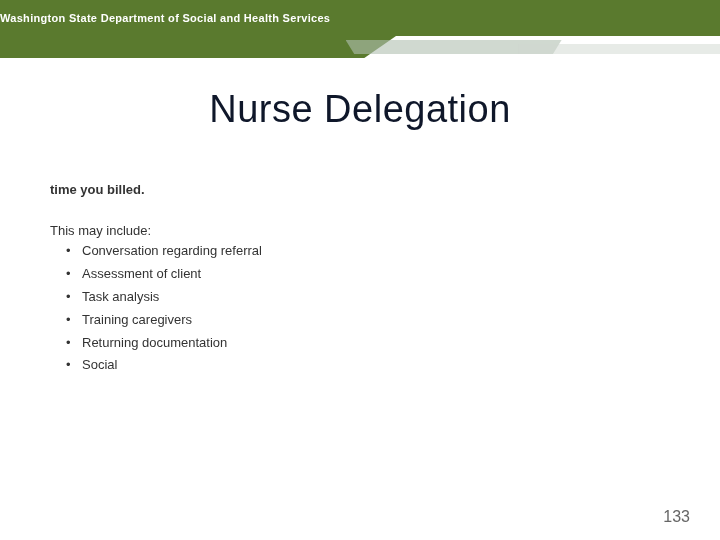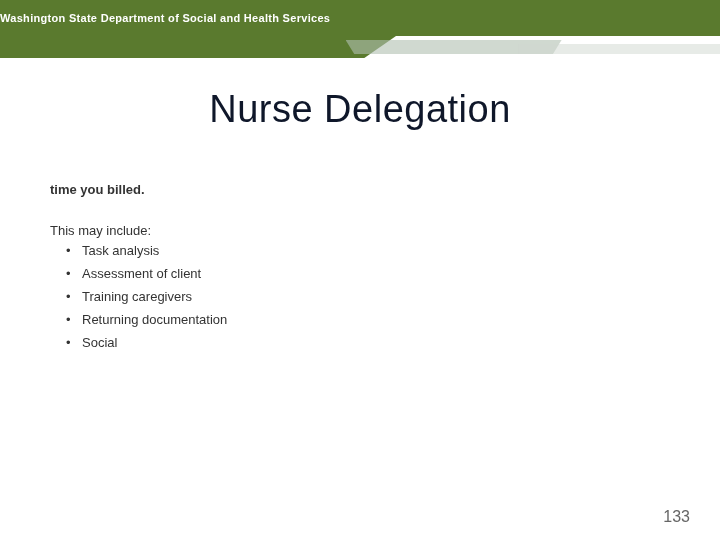--- a/index.html
+++ b/index.html
@@ -180,22 +180,23 @@
   </div>
 
   <p class="intro-paragraph">
     <br>
     <span class="bold-text">time you billed.</span>
   </p>
 
   <div class="list-section">
     <p class="list-intro">This may include:</p>
     <ul class="bullet-list">
+      <li>Conversation regarding referral</li>
+      <li>Assessment of client</li>
       <li>Task analysis</li>
-      <li>Assessment of client</li>
       <li>Training caregivers</li>
       <li>Returning documentation</li>
       <li>Social</li>
     </ul>
   </div>
 
 </div>
 
 <div class="page-number">133</div>
 

